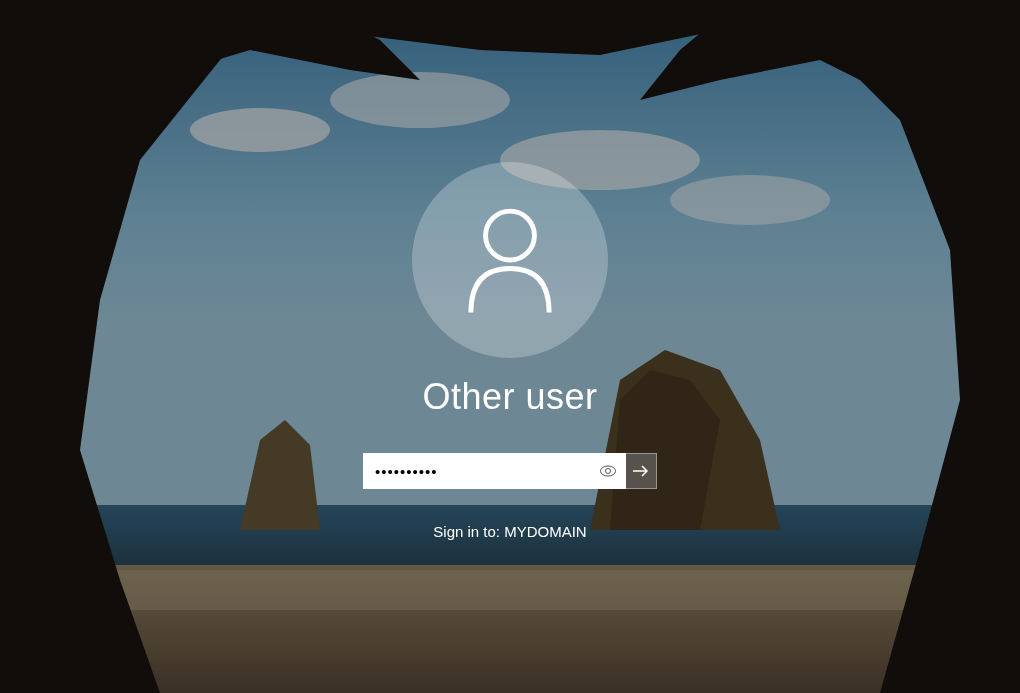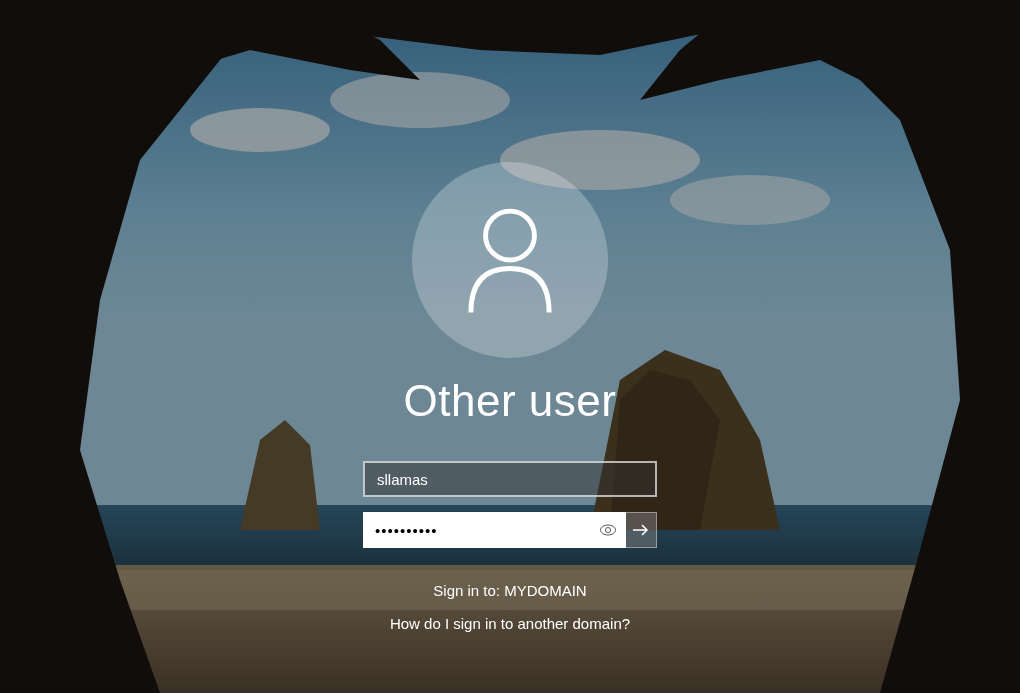--- a/index.html
+++ b/index.html
@@ -69,21 +69,21 @@
       margin-bottom: 18px;
     }
     
     .avatar svg {
       width: 100px;
       height: 110px;
     }
     
     .title {
       color: #ffffff;
-      font-size: 44px;
+      font-size: 36px;
       font-weight: 300;
       margin-bottom: 35px;
       letter-spacing: 0.5px;
     }
     
     .input-row {
       display: flex;
       align-items: center;
       margin-bottom: 15px;
     }
@@ -211,23 +211,20 @@
 
   <div class="avatar">
     <svg viewBox="0 0 80 90">
       <circle cx="40" cy="25" r="20" fill="none" stroke="#ffffff" stroke-width="4"></circle>
       <path d="M 8 88 Q 8 52 40 52 Q 72 52 72 88" fill="none" stroke="#ffffff" stroke-width="4"></path>
     </svg>
   </div>
 
   <div class="title">Other user</div>
 
-  <div class="input-row">
-    <input type="text" class="username-input" value="sllamas" style="">
-  </div>
 
   <div class="input-row">
     <div class="password-wrapper">
       <input type="text" class="password-input" value="••••••••••" style="">
       <button class="reveal-btn">
         <svg width="16" height="12" viewBox="0 0 16 12">
           <path d="M 8 1 Q 2 1 0 6 Q 2 11 8 11 Q 14 11 16 6 Q 14 1 8 1 Z" fill="none" stroke="#555" stroke-width="1"></path>
           <circle cx="8" cy="6" r="2.5" fill="none" stroke="#555" stroke-width="1"></circle>
         </svg>
       </button>
@@ -236,15 +233,14 @@
       <svg width="20" height="16" viewBox="0 0 20 16">
         <path d="M 2 8 L 16 8 M 11 3 L 16 8 L 11 13" fill="none" stroke="#ffffff" stroke-width="1.5"></path>
       </svg>
     </button>
   </div>
 
   <div class="signin-text">
     <span>Sign in to: </span><span>MYDOMAIN</span>
   </div>
 
-  <div class="domain-link">How do I sign in to another domain?</div>
 
 </div>
 
 </body></html>

